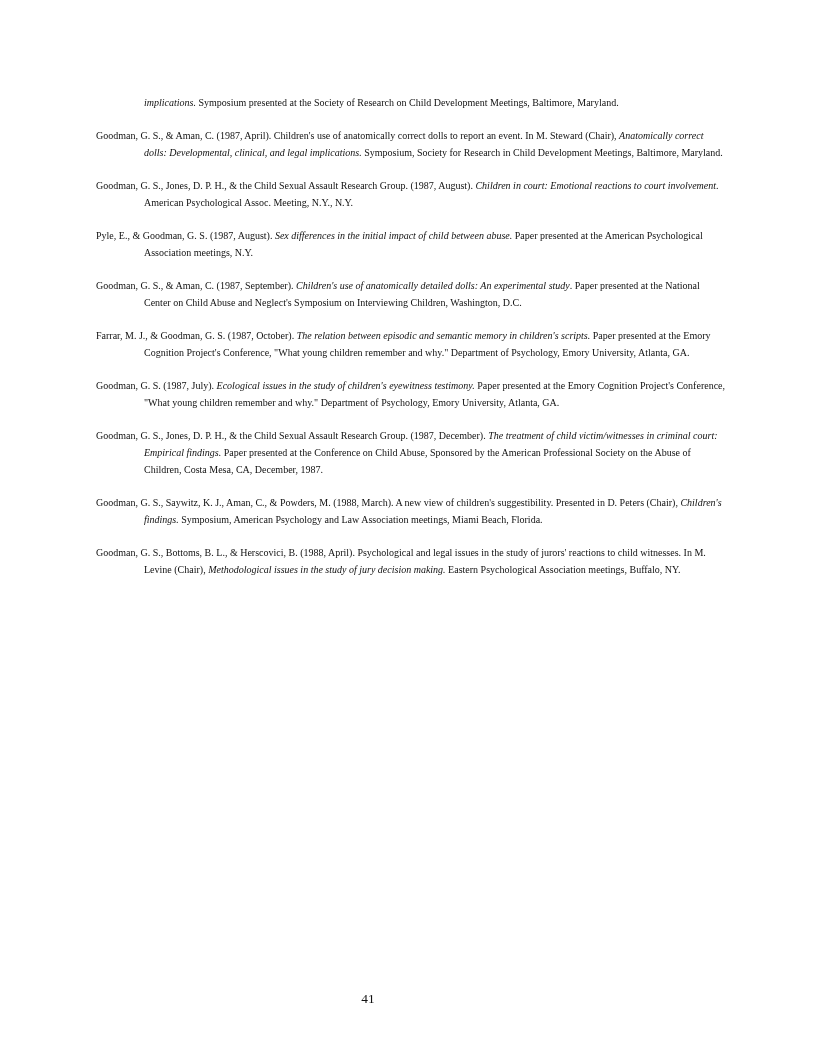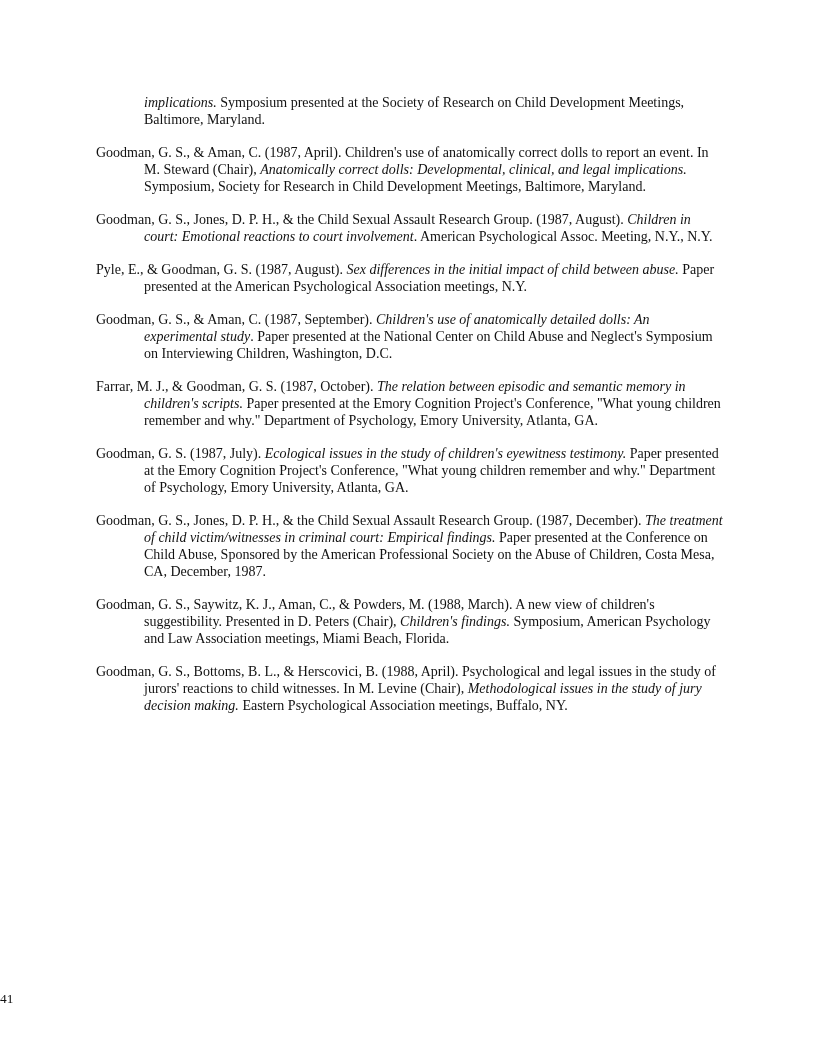--- a/index.html
+++ b/index.html
@@ -5,28 +5,28 @@
   html, body { margin: 0; padding: 0; background: #ffffff; }
   body {
     width: 816px; height: 1056px; position: relative; overflow: hidden;
     font-family: "Liberation Serif", "DejaVu Serif", serif;
     color: #111111;
   }
   .content {
     position: absolute; left: 96px; top: 94px; width: 630px;
   }
   .entry {
-    font-size: 14px; line-height: 17px;
+    font-size: 10px; line-height: 17px;
     padding-left: 48px; text-indent: -48px;
     margin: 0 0 16px 0;
   }
   .entry.cont { text-indent: 0; }
   .entry span.it { font-style: italic; }
   .page-number {
-    position: absolute; top: 991px; left: 0; width: 736px; text-align: left;
+    position: absolute; top: 991px; left: 0; width: 736px; text-align: center;
     font-size: 13.4px;
   }
 </style>
 </head>
 <body>
 
 <div class="content" id="refs">
     <p class="entry cont"><span class="it">implications.</span><span>  Symposium presented at the Society of Research on Child Development Meetings, Baltimore, Maryland.</span></p>
     <p class="entry"><span>Goodman, G. S., &amp; Aman, C.  (1987, April).  Children's use of anatomically correct dolls to report an event.  In M. Steward (Chair), </span><span class="it">Anatomically correct dolls: Developmental, clinical, and legal implications.</span><span>  Symposium, Society for Research in Child Development Meetings, Baltimore, Maryland.</span></p>
     <p class="entry"><span>Goodman, G. S., Jones, D. P. H., &amp; the Child Sexual Assault Research Group. (1987, August).  </span><span class="it">Children in court:  Emotional reactions to court involvement</span><span>. American Psychological Assoc. Meeting, N.Y., N.Y.</span></p>

